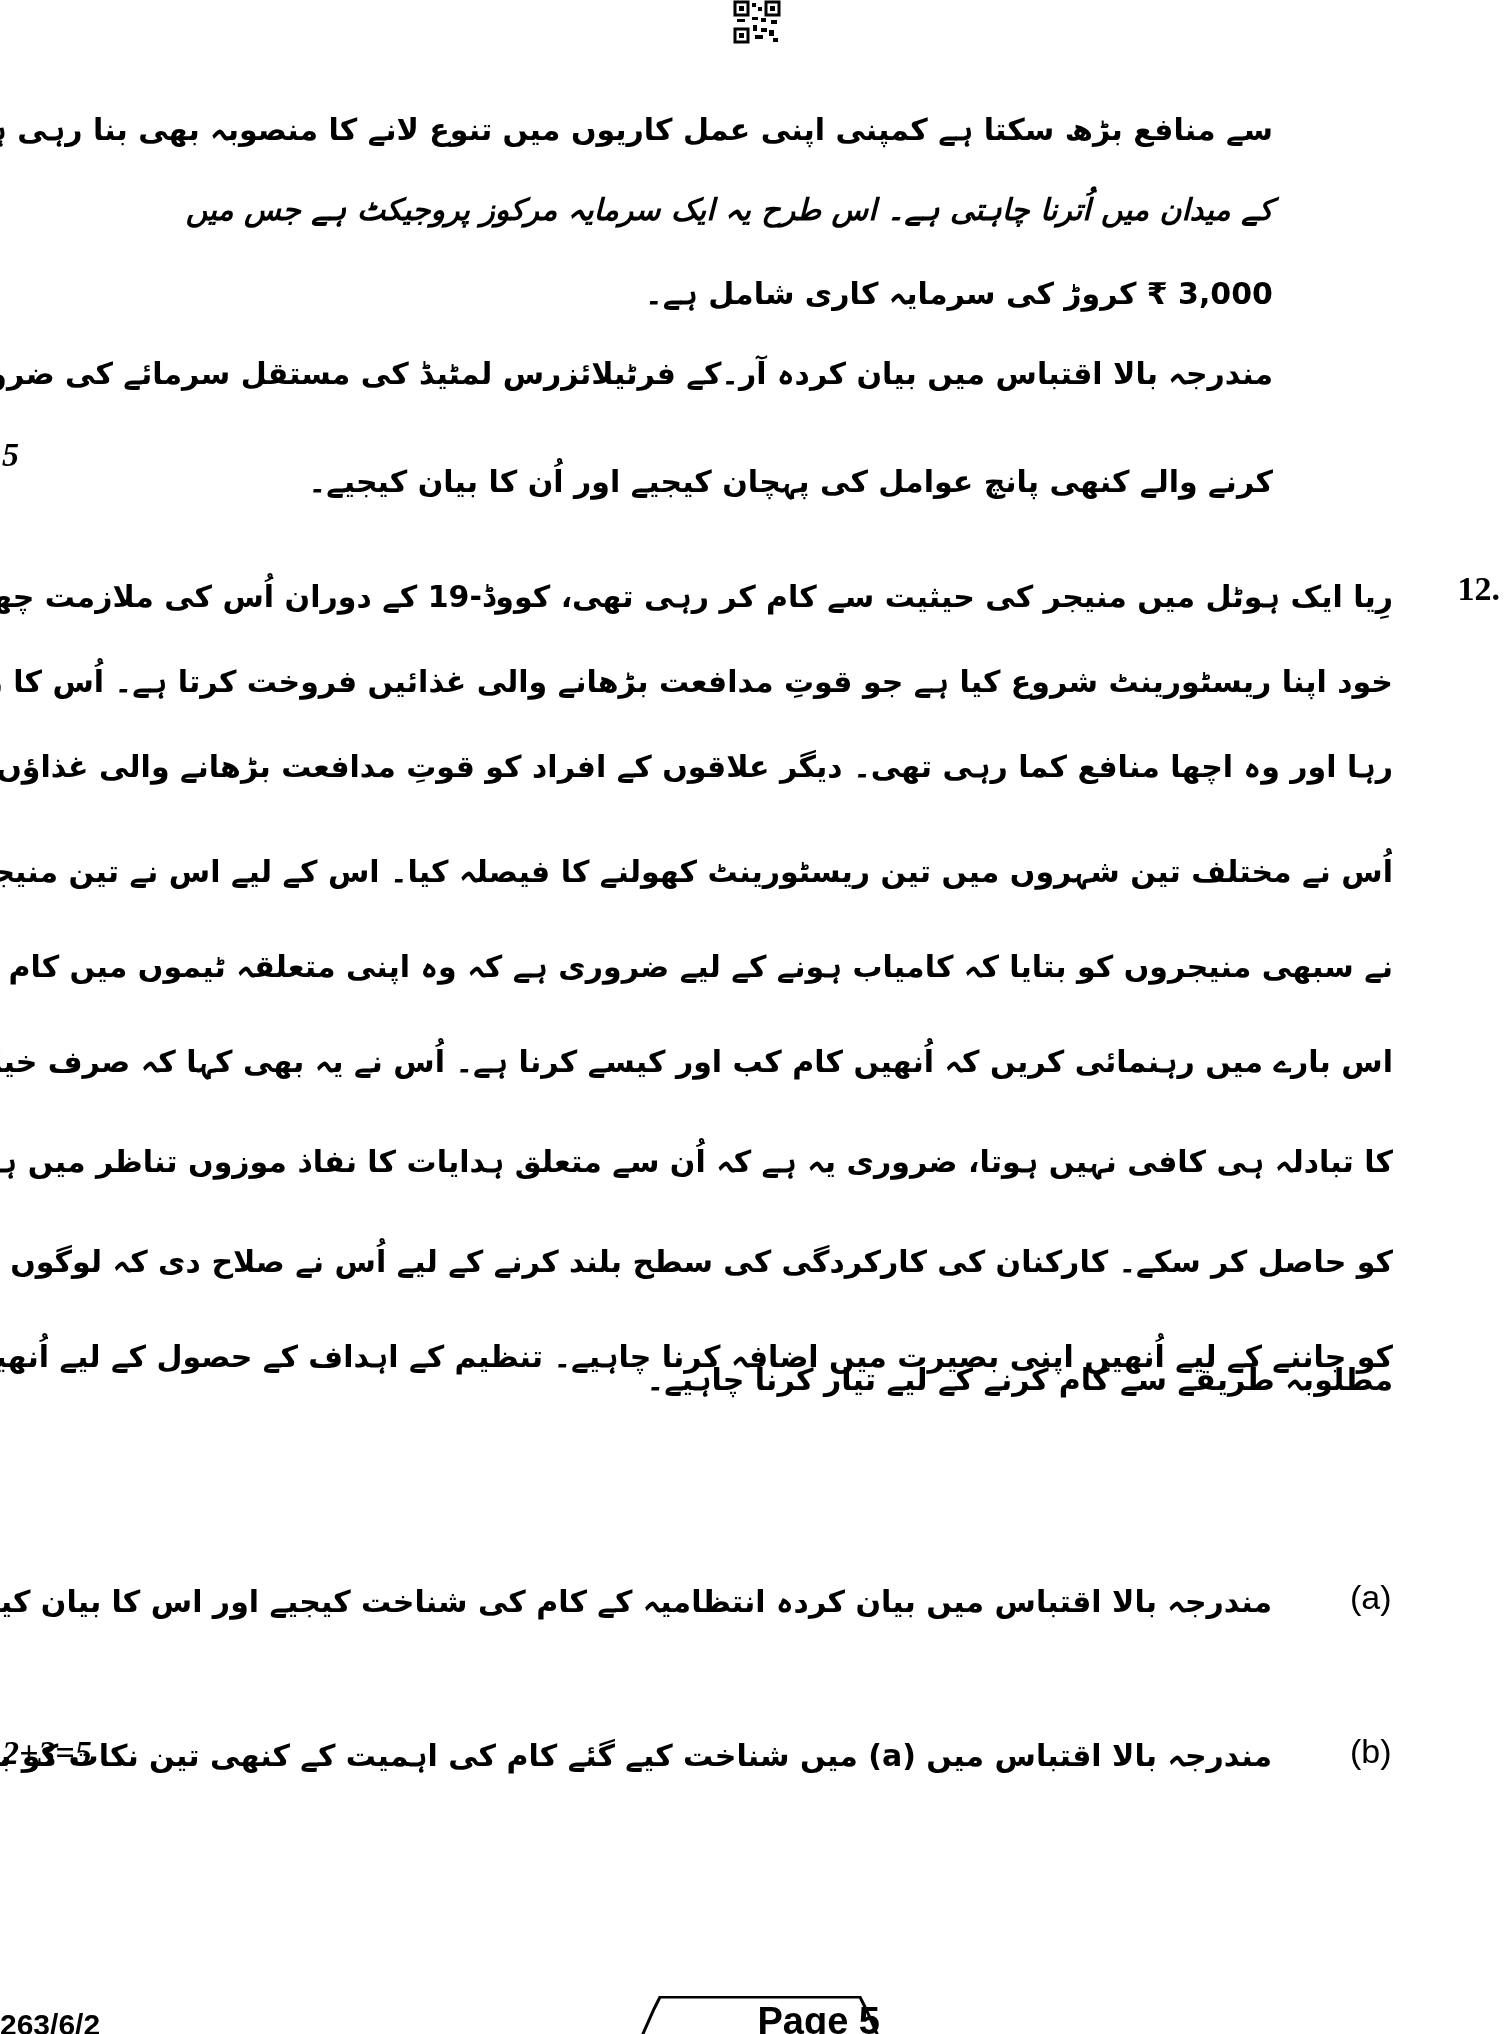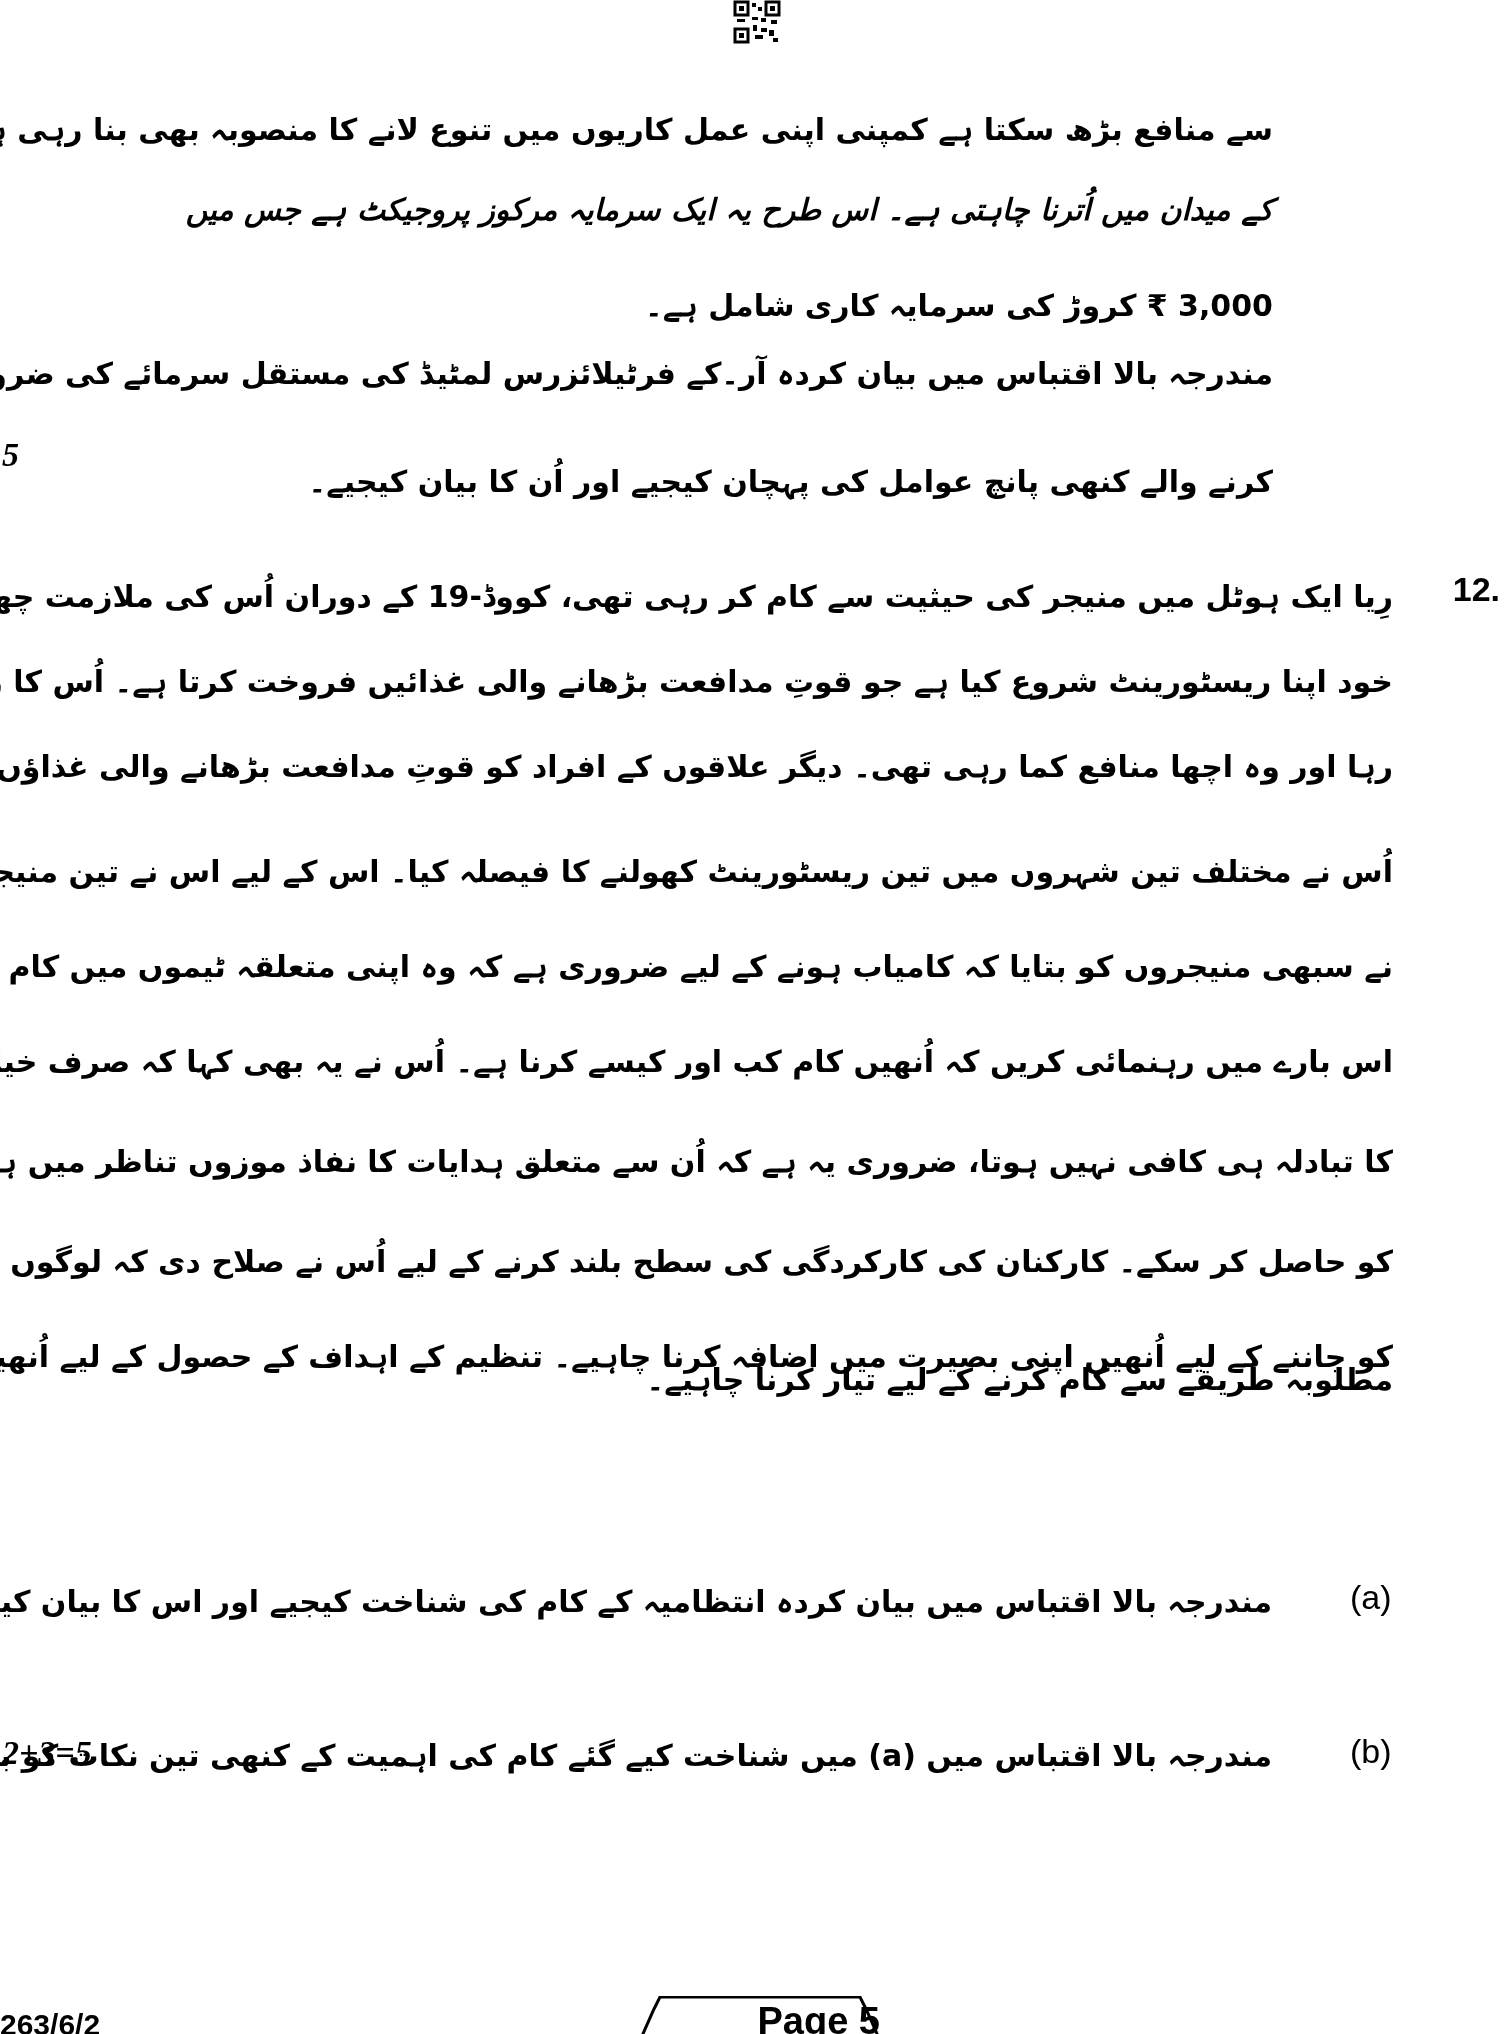--- a/index.html
+++ b/index.html
@@ -2,21 +2,21 @@
 <html><head>
 <meta charset="utf-8">
 <style>
   html, body { margin:0; padding:0; background:#fff; }
   body { width:1505px; height:2034px; position:relative; overflow:hidden;
          font-family:"DejaVu Sans", sans-serif; color:#000; }
   .qr { position:absolute; left:733px; top:0; width:48px; height:44px; }
   .line { position:absolute; direction:rtl; text-align:right; white-space:nowrap;
           font-family:"DejaVu Sans", sans-serif; font-weight:bold; font-size:30px; line-height:44px; }
   .marks { position:absolute; font-family:"Liberation Serif", serif; font-style:italic; font-weight:bold; font-size:34px; }
-  .qnum { position:absolute; font-family:Liberation Sans, sans-serif; font-weight:bold; font-size:34px; }
+  .qnum { position:absolute; font-family:Liberation Serif, serif; font-weight:bold; font-size:34px; }
   .sublabel { position:absolute; font-family:"Liberation Sans", sans-serif; font-size:34px; }
   .footer-code { position:absolute; left:0; top:2008px; font-family:"Liberation Sans", sans-serif; font-weight:bold; font-size:30px; }
   .page-box { position:absolute; left:640px; top:1996px; width:240px; height:40px; }
   .page-box svg { position:absolute; left:0; top:0; }
   .page-label { position:absolute; left:0; width:240px; top:4px; text-align:right;
                 font-family:"Liberation Sans", sans-serif; font-weight:bold; font-size:38px; }
 </style>
 </head>
 <body>
 
@@ -39,21 +39,21 @@
       <rect x="28" y="28" width="6" height="4" fill="#000"></rect>
     <rect x="36" y="30" width="5" height="6" fill="#000"></rect>
       <rect x="22" y="35" width="8" height="4" fill="#000"></rect>
     <rect x="40" y="38" width="5" height="4" fill="#000"></rect>
   </svg>
 </div>
 
 <section>
   <div class="line" style="right:232px; width:1185px; top:108px;">سے منافع بڑھ سکتا ہے کمپنی اپنی عمل کاریوں میں تنوع لانے کا منصوبہ بھی بنا رہی ہے۔ وہ سمنٹ سازی</div>
   <div class="line" style="right:232px; top:188px;font-style:italic;">کے میدان میں اُترنا چاہتی ہے۔ اس طرح یہ ایک سرمایہ مرکوز پروجیکٹ ہے جس میں</div>
-  <div class="line" style="right:232px; top:284px;text-align:right;">3,000 ₹ کروڑ کی سرمایہ کاری شامل ہے۔</div>
+  <div class="line" style="right:232px; top:272px;text-align:right;">3,000 ₹ کروڑ کی سرمایہ کاری شامل ہے۔</div>
   <div class="line" style="right:232px; width:1120px; top:352px;">مندرجہ بالا اقتباس میں بیان کردہ آر۔کے فرٹیلائزرس لمٹیڈ کی مستقل سرمائے کی ضروریات کو متاثر</div>
   <div class="line" style="right:232px; top:432px;margin-top:28px;">کرنے والے کنھی پانچ عوامل کی پہچان کیجیے اور اُن کا بیان کیجیے۔</div>
   <div class="marks" style="left:2px; top:436px;">5</div>
 </section>
 
 <section>
   <div class="qnum" style="right:5px; top:570px;">12.</div>
   <div class="line" style="right:112px; width:1270px; top:575px;">رِیا ایک ہوٹل میں منیجر کی حیثیت سے کام کر رہی تھی، کووڈ-19 کے دوران اُس کی ملازمت چھوٹ گئی۔ اب اُس نے</div>
   <div class="line" style="right:112px; width:1270px; top:660px;">خود اپنا ریسٹورینٹ شروع کیا ہے جو قوتِ مدافعت بڑھانے والی غذائیں فروخت کرتا ہے۔ اُس کا ریسٹورینٹ کامیاب</div>
   <div class="line" style="right:112px; width:1270px; top:745px;">رہا اور وہ اچھا منافع کما رہی تھی۔ دیگر علاقوں کے افراد کو قوتِ مدافعت بڑھانے والی غذاؤں کا فائدہ پہنچانے کے لیے</div>

